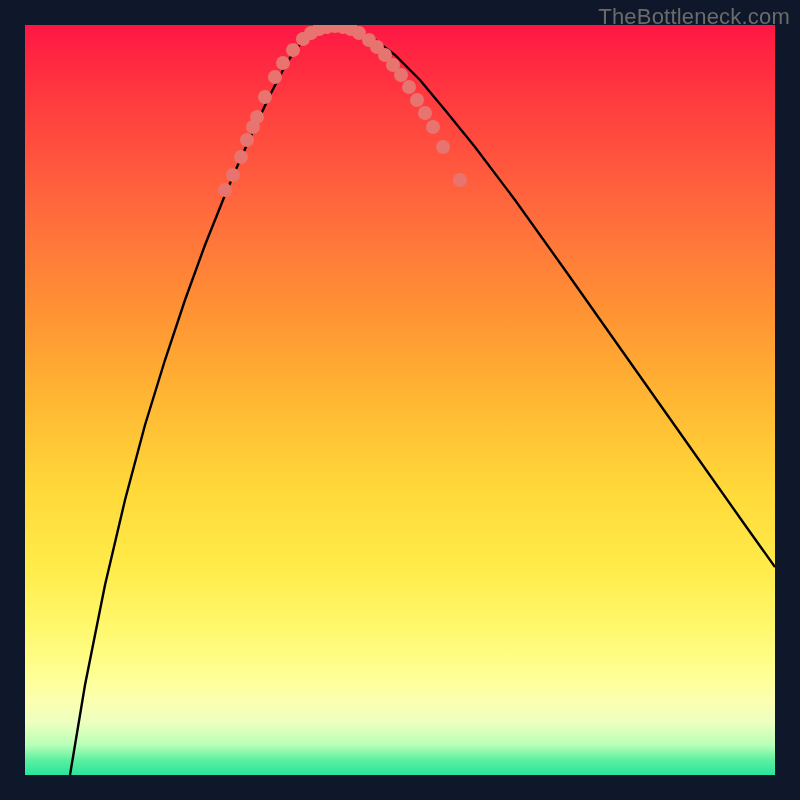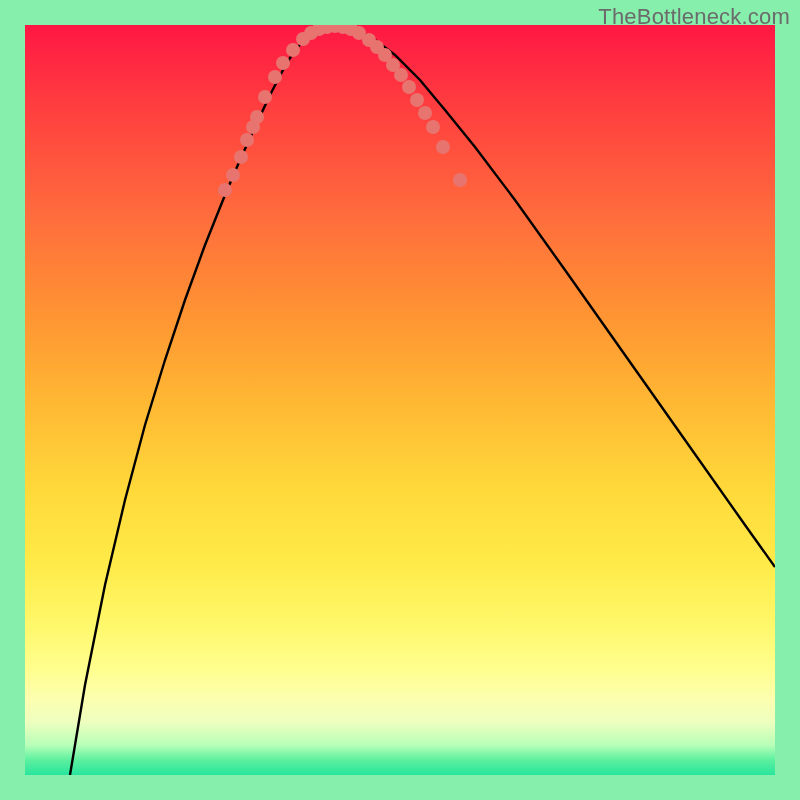--- a/index.html
+++ b/index.html
@@ -7,21 +7,21 @@
     padding: 0;
     width: 800px;
     height: 800px;
     overflow: hidden;
     font-family: Arial, Helvetica, sans-serif;
   }
   .frame {
     position: relative;
     width: 800px;
     height: 800px;
-    background: #86efac;
+    background: #0f172a;
   }
   .plot-area {
     position: absolute;
     left: 25px;
     top: 25px;
     width: 750px;
     height: 750px;
     background: linear-gradient(
       to bottom,
       #ff1744 0%,

